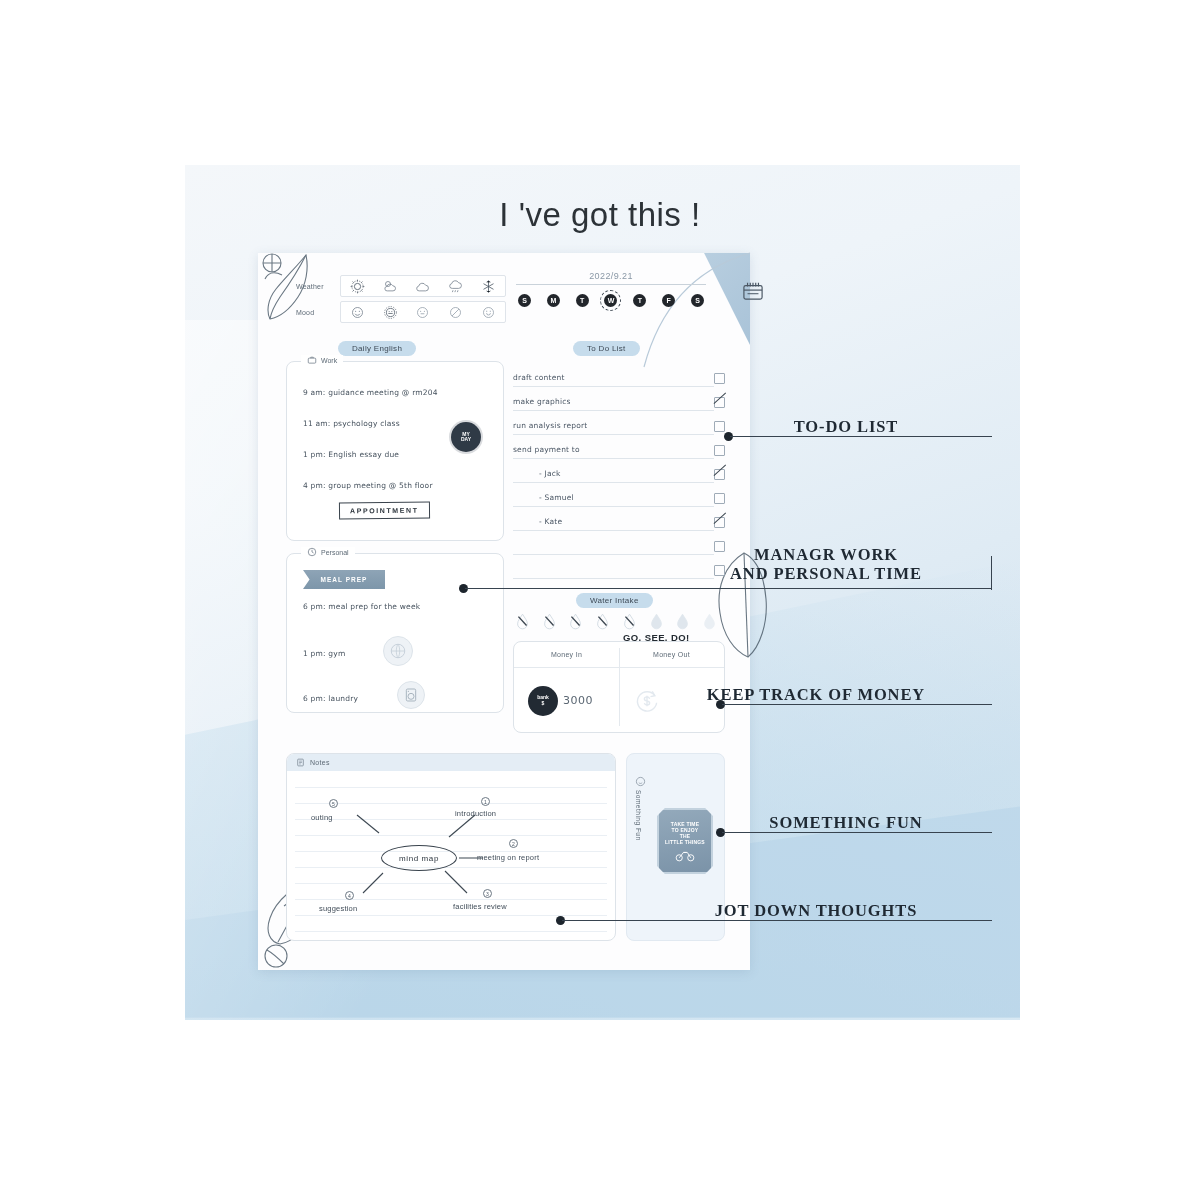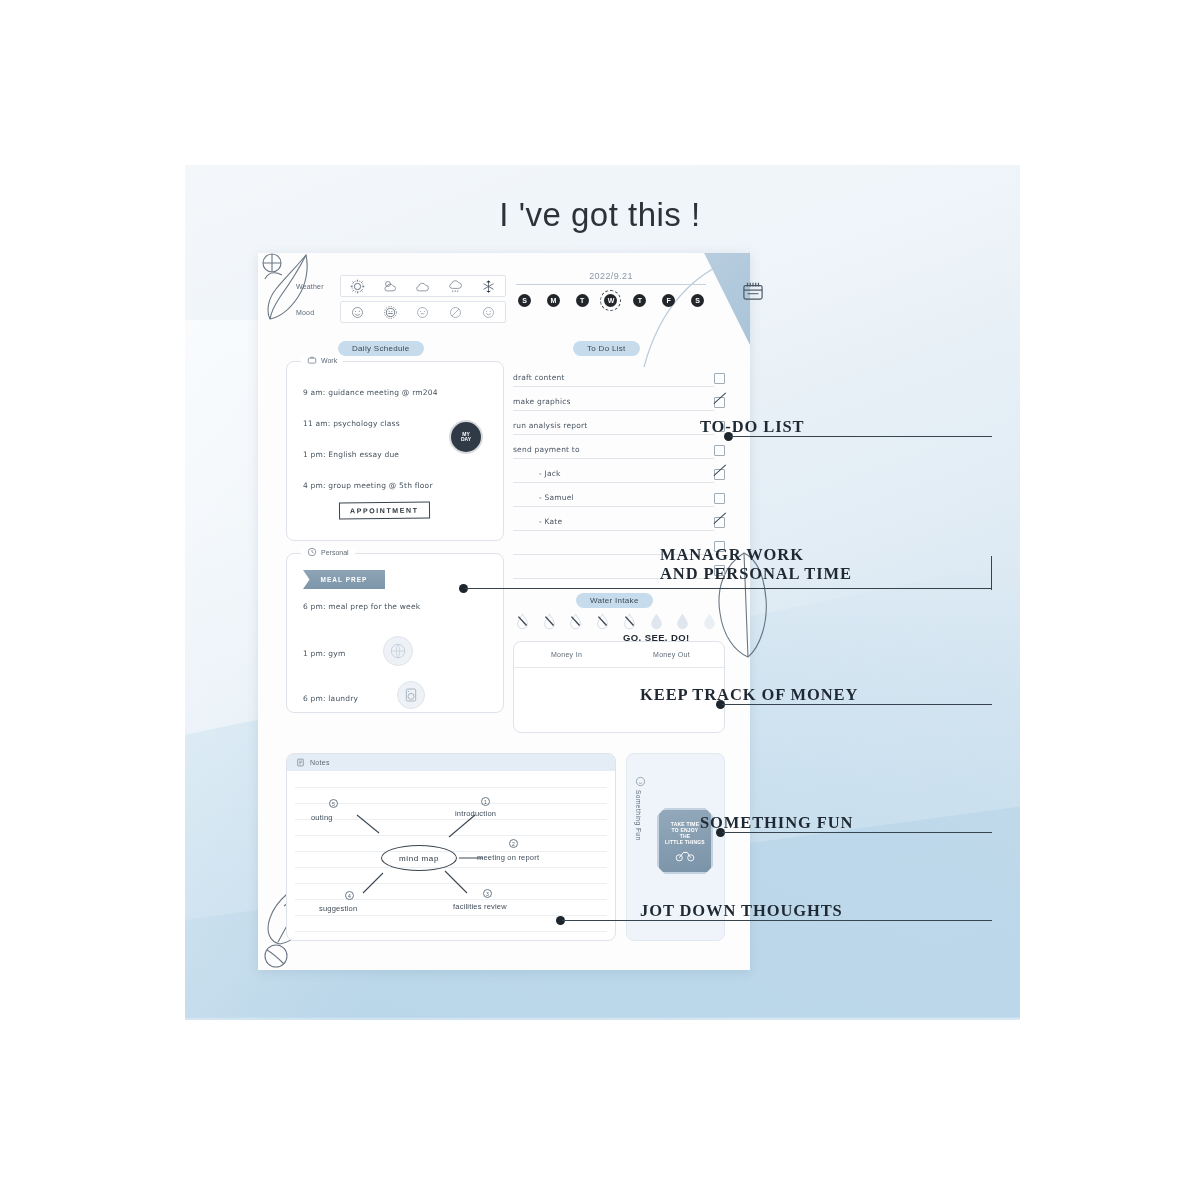--- a/index.html
+++ b/index.html
@@ -228,21 +228,21 @@
     align-items: center; justify-content: center; text-align: center;
     font-size: 5px; line-height: 1.25; font-weight: bold; letter-spacing: .2px;
     clip-path: polygon(14% 0,86% 0,100% 12%,100% 88%,86% 100%,14% 100%,0 88%,0 12%);
     padding: 0 4px;
   }
 
   
   .anno { position: absolute; }
   .anno-text {
     position: absolute; font-family: "Liberation Serif", serif; font-weight: bold;
-    font-size: 16.5px; letter-spacing: .9px; color: #1f2933; text-align: left;
+    font-size: 16.5px; letter-spacing: .9px; color: #1f2933; text-align: center;
     line-height: 1.15; white-space: pre-line;
   }
   .anno-lead { position: absolute; height: 1.3px; background: #37434f; }
   .anno-dot {
     position: absolute; width: 9px; height: 9px; border-radius: 50%; background: #1d252d;
   }
   .anno-elbow { position: absolute; width: 1.3px; background: #37434f; }
 </style>
 </head>
 <body>
@@ -354,21 +354,21 @@
         <div class="day">S</div>
       </div>
       <svg id="cal-icon" width="22" height="20" viewBox="0 0 24 22">
         <rect x="2" y="5" width="20" height="15" rx="2" fill="none" stroke="#4a5663" stroke-width="1.3"></rect>
         <path d="M2 10h20" stroke="#4a5663" stroke-width="1.3"></path>
         <path d="M6 2v4M18 2v4M9 2v4M12 2v4M15 2v4" stroke="#4a5663" stroke-width="1.3"></path>
         <path d="M6 14h12" stroke="#4a5663" stroke-width="1.1"></path>
       </svg>
     </div>
 
-    <div class="pill" id="pill-daily">Daily Schedule</div>
+    <div class="pill" id="pill-daily">Daily English</div>
     <div class="pill" id="pill-todo">To Do List</div>
     <div class="pill" id="pill-water">Water Intake</div>
 
     <div class="card" id="card-work">
       <div class="card-legend">
         <svg width="10" height="10" viewBox="0 0 16 16">
           <rect x="2" y="5" width="12" height="8" rx="1.5" fill="none" stroke="#6d7a87" stroke-width="1.2"></rect>
           <path d="M6 5V3.5h4V5" fill="none" stroke="#6d7a87" stroke-width="1.2"></path>
         </svg>
         <span>Work</span>
@@ -482,20 +482,38 @@
         </svg>
       <svg class="drop" viewBox="0 0 16 20">
           <path d="M8 1C5 6 2 9 2 13a6 6 0 0 0 12 0c0-4-3-7-6-12z" fill="#eaeff4" stroke="#eaeff4" stroke-width="1"></path>
         </svg>
     </div>
 
     <div class="card" id="card-money">
       <div id="money-head">
         <div class="money-h">Money In</div>
         <div class="money-h">Money Out</div>
+      </div>
+      <div id="money-body">
+        <div id="money-divider"></div>
+        <div class="money-cell">
+          <div id="money-badge">
+            <span>bank</span>
+            <span>$</span>
+          </div>
+          <div id="money-amount" class="hw">3000</div>
+        </div>
+        <div class="money-cell">
+          <svg width="28" height="28" viewBox="0 0 32 32">
+            <path d="M25 10a11 11 0 1 0 2 8" fill="none" stroke="#e3e9ef" stroke-width="1.6"></path>
+            <path d="M22 5l3 5-5 1" fill="none" stroke="#e3e9ef" stroke-width="1.6"></path>
+            <path d="M16 10v12M19 13.5a3 3 0 0 0-3-2.2c-1.8 0-3 1-3 2.3s1.2 2 3 2.4c1.8.4 3 1.1 3 2.4s-1.2 2.3-3 2.3a3 3 0 0 1-3-2.2" fill="none" stroke="#e3e9ef" stroke-width="1.6"></path>
+          </svg>
+          <span class="hw" style="font-size:10px;color:#c6d0da;margin-left:5px"></span>
+        </div>
       </div>
     </div>
 
     <div class="card" id="card-notes">
       <div id="notes-head">
         <svg width="9" height="9" viewBox="0 0 16 16">
           <rect x="3" y="2" width="10" height="12" rx="1.4" fill="none" stroke="#6d7a87" stroke-width="1.2"></rect>
           <path d="M5.5 5.5h5M5.5 8h5M5.5 10.5h3" stroke="#6d7a87" stroke-width="1"></path>
         </svg>
         <span>Notes</span>

